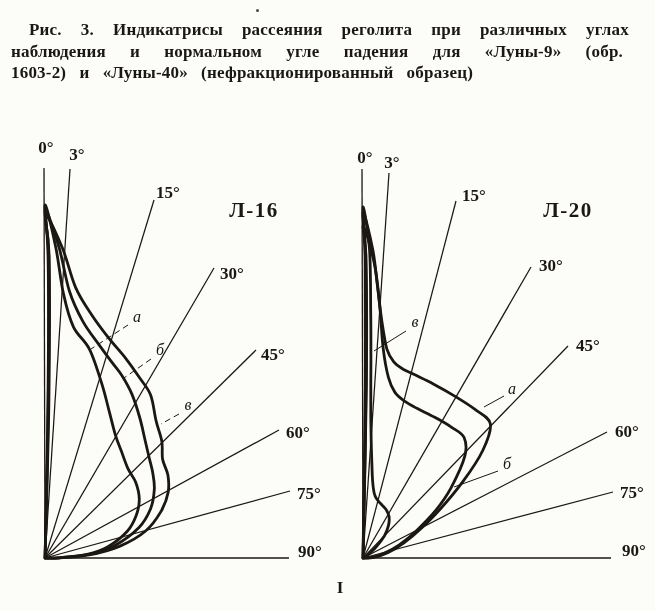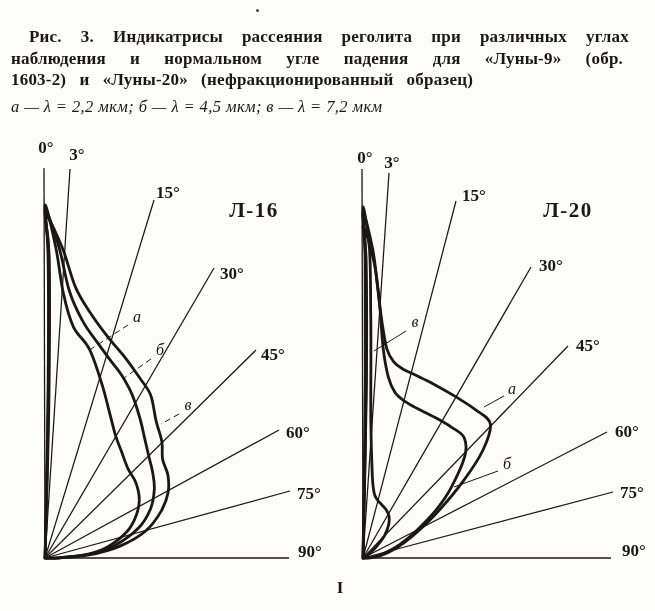--- a/index.html
+++ b/index.html
@@ -1,21 +1,21 @@
 <!DOCTYPE html>
 <html><head>
 <meta charset="utf-8">
 <style>
   html,body{margin:0;padding:0;}
   body{
     width:655px;height:611px;position:relative;overflow:hidden;
     background:#fcfcf9;color:#1a1714;
     font-family:"Liberation Serif",serif;
   }
-  .caption{position:absolute;left:11px;top:26px;width:632px;}
+  .caption{position:absolute;left:11px;top:19px;width:632px;}
   .cap-line{
     font-weight:bold;font-size:17px;line-height:21.6px;letter-spacing:0.2px;
     text-align:justify;text-align-last:justify;white-space:nowrap;
   }
   .cap-line.l1{margin-left:18px;width:600px;}
   .cap-line.l2{width:612px;}
   .cap-line.l3{width:462px;}
   .legend-line{
     margin-top:6px;font-style:italic;font-size:16.5px;letter-spacing:0.4px;
     font-weight:normal;
@@ -86,17 +86,16 @@
     <line x1="498" y1="471" x2="454" y2="487" stroke="#1b1713" stroke-width="1"></line>
     <text x="507" y="469" class="clbl" text-anchor="middle" fill="#1b1713">б</text>
     <path d="M363.0 558.0 C363.1 554.5 362.9 566.2 363.3 536.9 C363.7 507.7 365.0 428.7 365.3 382.5 C365.6 336.3 365.5 288.9 365.1 259.7 C364.7 230.4 362.3 208.7 363.0 207.0 C363.7 205.3 368.2 231.6 369.5 249.2 C370.8 266.8 370.5 295.4 370.7 312.4 C371.0 329.4 370.9 338.8 370.9 351.1 C371.0 363.4 370.8 375.1 370.8 386.2 C370.8 397.3 370.8 408.7 370.8 417.8 C370.9 426.9 371.1 433.9 371.2 440.7 C371.3 447.5 371.5 452.5 371.7 458.3 C371.9 464.2 372.1 471.0 372.3 476.0 C372.6 481.1 372.9 485.2 373.4 488.6 C373.8 491.9 374.2 493.9 375.1 496.0 C375.9 498.1 377.1 499.5 378.3 501.0 C379.5 502.6 380.9 503.7 382.2 505.2 C383.6 506.7 385.2 508.2 386.4 510.0 C387.5 511.9 388.7 513.8 389.0 516.3 C389.4 518.9 389.3 522.1 388.5 525.4 C387.7 528.6 386.5 532.2 384.5 535.8 C382.4 539.3 378.8 543.9 376.4 546.7 C374.1 549.6 371.8 551.4 370.2 553.0 C368.6 554.5 367.5 555.3 366.7 556.0 C366.0 556.7 366.3 556.9 365.7 557.3 C365.1 557.6 363.5 557.9 363.0 558.0" fill="none" stroke="#1b1713" stroke-width="2.8" stroke-linejoin="round" stroke-linecap="round"></path>
     <line x1="406" y1="331" x2="374" y2="351" stroke="#1b1713" stroke-width="1"></line>
     <text x="415" y="327" class="clbl" text-anchor="middle" fill="#1b1713">в</text>
   </svg>
 
 <div class="caption">
   <div class="cap-line l1">Рис. 3. Индикатрисы рассеяния реголита при различных углах</div>
   <div class="cap-line l2">наблюдения и нормальном угле падения для «Луны-9» (обр.</div>
-  <div class="cap-line l3">1603-2) и «Луны-20» (нефракционированный образец)</div>
-  <div class="legend-line">а — λ = 2,2 мкм; б — λ = 4,5 мкм; в — λ = 7,2 мкм</div>
+  <div class="cap-line l3">1603-2) и «Луны-40» (нефракционированный образец)</div>
 </div>
 
 <div class="footer-mark">I</div>
 
 </body></html>

